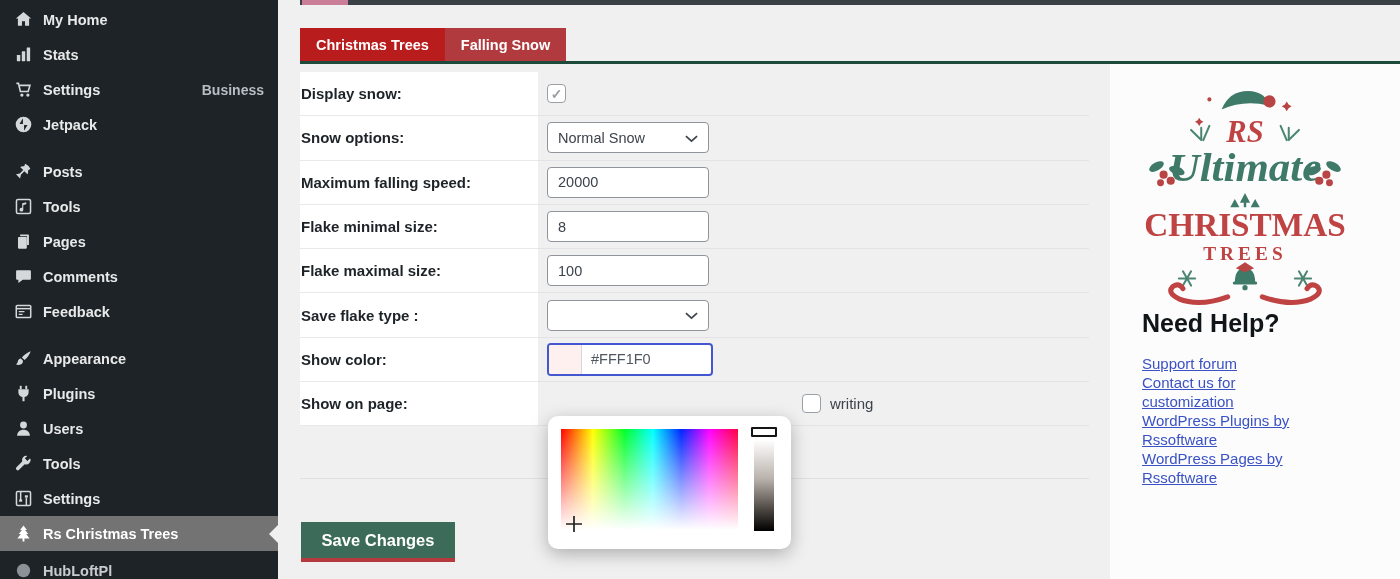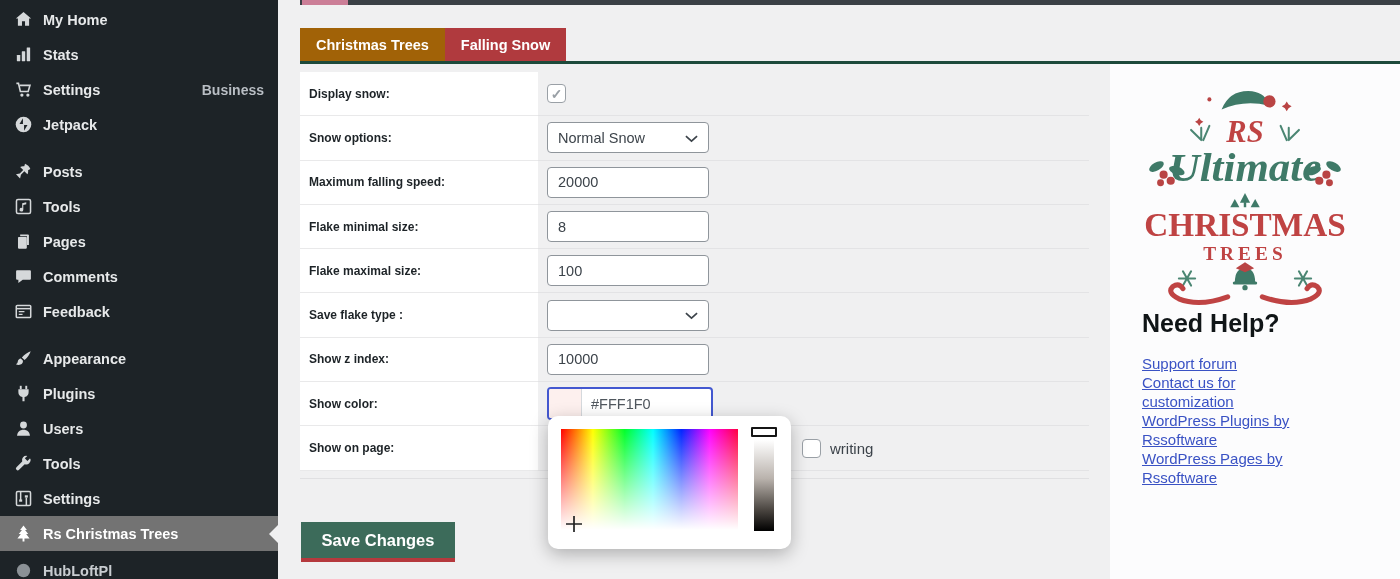--- a/index.html
+++ b/index.html
@@ -24,21 +24,21 @@
   .admin-strip-pink{position:absolute;left:2px;top:0;width:46px;height:5px;background:#cb7e97;}
   
   .tabs{position:absolute;left:300px;top:28px;display:flex;z-index:26;}
   .tab{height:33px;display:flex;align-items:center;color:#fff;font-weight:700;font-size:14.5px;
        padding:0 16px;cursor:pointer;white-space:nowrap;}
   .tab-underline{position:absolute;left:300px;top:61px;width:1100px;height:3px;background:#1d4a3b;z-index:27;}
   
   .form{position:absolute;left:300px;top:72px;width:789px;z-index:5;}
   .form-row{display:flex;height:44.3px;box-sizing:border-box;}
   .row-label{width:238px;flex:none;background:#fff;border-bottom:1px solid #e9e9ea;display:flex;
-             align-items:center;padding-left:9px;font-size:12px;font-weight:600;color:#1d2327;box-sizing:border-box;}
+             align-items:center;padding-left:1px;font-size:15px;font-weight:600;color:#1d2327;box-sizing:border-box;}
   .row-ctrl{flex:1;border-bottom:1px solid #e3e3e5;display:flex;align-items:center;padding-left:9px;position:relative;}
   .input,.select{box-sizing:border-box;width:162px;height:31px;background:#fff;border:1px solid #8f959b;
                  border-radius:4px;display:flex;align-items:center;padding:0 10px;font-size:14.5px;color:#3c434a;}
   .select{justify-content:space-between;cursor:pointer;}
   .select svg{width:13px;height:8px;flex:none;}
   .checkbox{box-sizing:border-box;width:19px;height:19px;background:#fff;border:1px solid #9aa0a6;border-radius:4px;
             display:flex;align-items:center;justify-content:center;color:#9aa0a6;font-size:14px;font-weight:700;cursor:pointer;}
   .checkbox.checked::after{content:"✓";}
   .color-combo{display:flex;box-sizing:border-box;width:166px;height:33px;border:2px solid #4358d0;
                border-radius:4px;background:#fff;overflow:hidden;}
@@ -228,21 +228,21 @@
           <span class="s-label">HubLoftPl</span>
         </li>
       </ul>
   </aside>
 
   <div class="admin-strip">
     <div class="admin-strip-pink"></div>
   </div>
 
   <div class="tabs">
-    <div class="tab" style="background: #a16207;">Christmas Trees</div>
+    <div class="tab" style="background: #b91c1c;">Christmas Trees</div>
     <div class="tab" style="background: rgb(176, 58, 62);">Falling Snow</div>
   </div>
   <div class="tab-underline"></div>
 
   <div class="form" id="form-rows">
       <div class="form-row">
         <div class="row-label">Display snow:</div>
         <div class="row-ctrl">
           <span class="checkbox checked"></span>
         </div>
@@ -283,28 +283,20 @@
         </div>
       </div>
       <div class="form-row">
         <div class="row-label">Save flake type :</div>
         <div class="row-ctrl">
           <span class="select">
             <span></span>
             <span><svg viewBox="0 0 14 8">
                 <path d="M1 1l6 5.4L13 1" fill="none" stroke="#3c434a" stroke-width="1.8"></path>
               </svg></span>
-          </span>
-        </div>
-      </div>
-      <div class="form-row">
-        <div class="row-label">Show z index:</div>
-        <div class="row-ctrl">
-          <span class="input">
-            <span>10000</span>
           </span>
         </div>
       </div>
       <div class="form-row">
         <div class="row-label">Show color:</div>
         <div class="row-ctrl">
           <span class="color-combo">
             <span class="swatch" style="background: rgb(253, 240, 238);"></span>
             <span class="color-text">
               <span>#FFF1F0</span>

